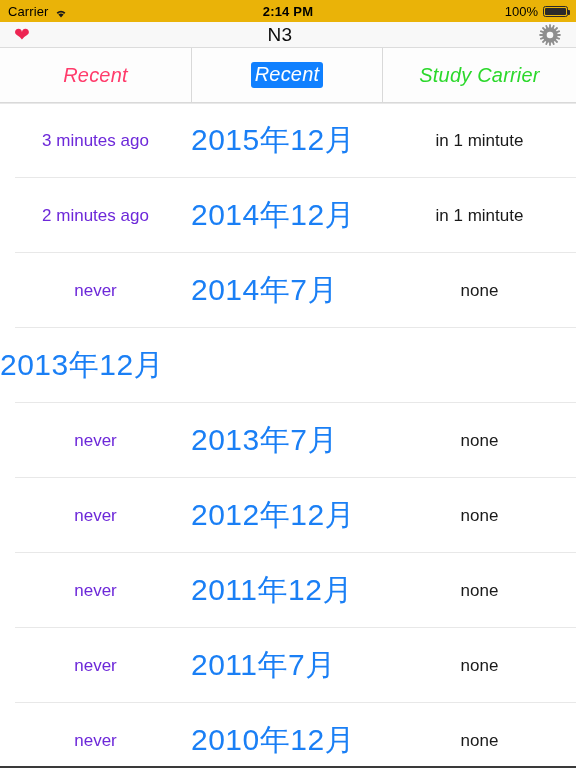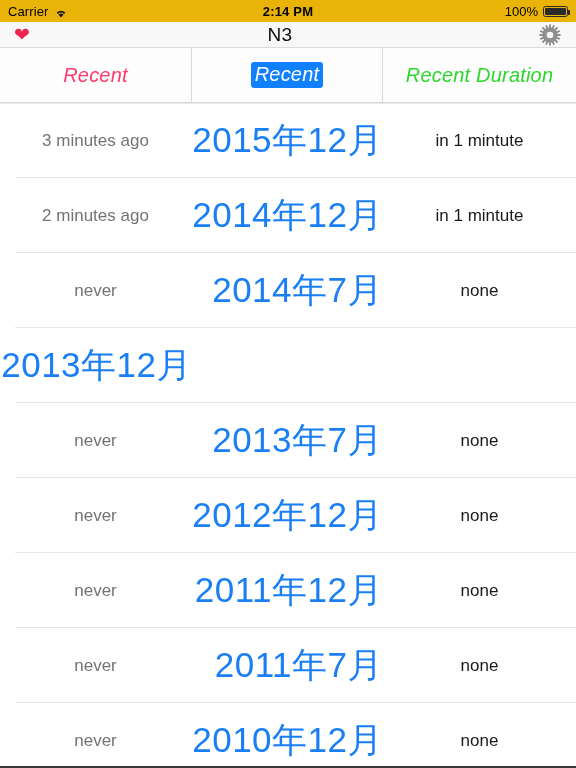--- a/index.html
+++ b/index.html
@@ -129,27 +129,27 @@
     content:"";
     position:absolute;
     left:0; right:0; top:0;
     height:1px;
     background:#e8e8e8;
   }
   .cell-recent{
     width:191px;
     text-align:center;
     font-size:17px;
-    color:#737373;
+    color:#6d28d9;
     padding:0 4px;
   }
   .cell-title{
     width:192px;
-    text-align:right;
-    font-size:35px;
+    text-align:left;
+    font-size:30px;
     color:#1A7FF5;
     letter-spacing:0.5px;
     white-space:nowrap;
   }
   .cell-duration{
     flex:1;
     text-align:center;
     font-size:17px;
     color:#1a1a1a;
     padding:0 6px;
@@ -218,21 +218,21 @@
   </div>
 
   <div class="tab-bar">
     <div class="tab tab-recent">
       <span>Recent</span>
     </div>
     <div class="tab tab-default">
       <span class="chip">Recent</span>
     </div>
     <div class="tab tab-study">
-      <span>Recent Duration</span>
+      <span>Study Carrier</span>
     </div>
   </div>
 
   <div class="table" id="table-body">
       <div class="row">
         <div class="cell-recent">3 minutes ago</div>
         <div class="cell-title">2015年12月</div>
         <div class="cell-duration">in 1 mintute</div>
       </div>
       <div class="row">

